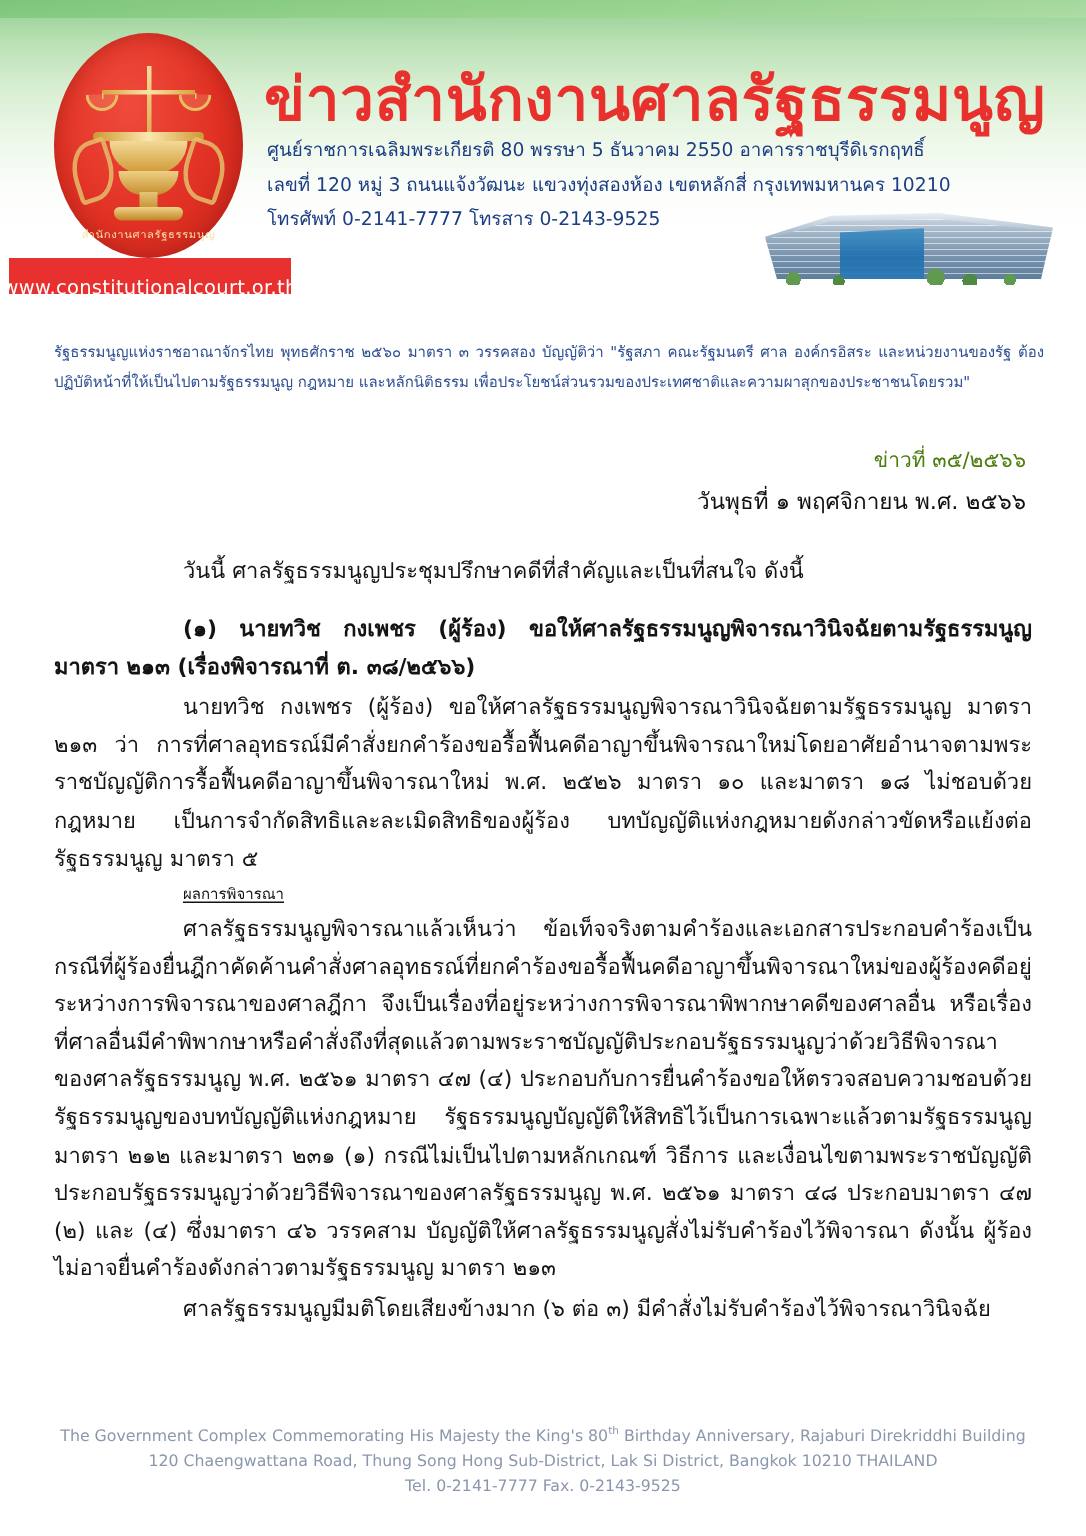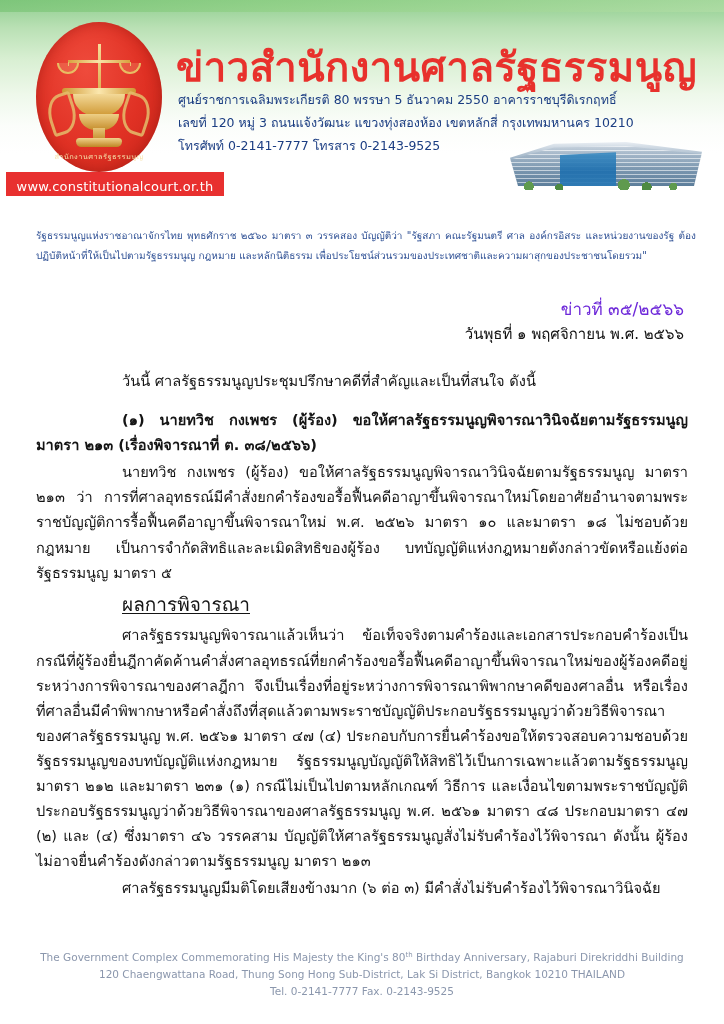--- a/index.html
+++ b/index.html
@@ -224,24 +224,24 @@
   .contact-bar {
     position: absolute;
     left: 0;
     top: 172px;
     width: 724px;
     height: 28px;
   }
   .cb-red {
     position: absolute;
     left: 6px; top: 0;
-    width: 218px; height: 28px;
+    width: 188px; height: 28px;
     background: #e8302f;
     display: flex;
-    align-items: center;
+    align-items: flex-end;
     justify-content: center;
   }
   .cb-red span {
     color: #ffffff;
     font-size: 13px;
     letter-spacing: .2px;
   }
   .cb-blue {
     position: absolute;
     left: 224px; top: 0;
@@ -266,22 +266,22 @@
     font-size: 10px;
     line-height: 1.95;
     text-align: justify;
   }
 
   
   .doc-no {
     position: absolute;
     right: 40px;
     top: 295px;
-    font-size: 17px;
-    color: #6d28d9;
+    font-size: 14px;
+    color: #4d7c0f;
     white-space: nowrap;
   }
   .doc-date {
     position: absolute;
     right: 40px;
     top: 322px;
     font-size: 15px;
     color: #111;
     white-space: nowrap;
   }
@@ -296,21 +296,21 @@
   .para {
     font-size: 14.6px;
     line-height: 1.72;
     color: #141414;
     text-align: justify;
     margin: 0 0 2px 0;
   }
   .para.indent-wide { text-indent: 86px; }
   .para.bold { font-weight: 700; }
   .heading-ul {
-    font-size: 19px;
+    font-size: 10px;
     line-height: 1.72;
     color: #141414;
     margin: 3px 0 2px 0;
     padding-left: 86px;
   }
   .heading-ul span {
     text-decoration: underline;
     text-underline-offset: 2px;
   }
   .gap { height: 12px; }

